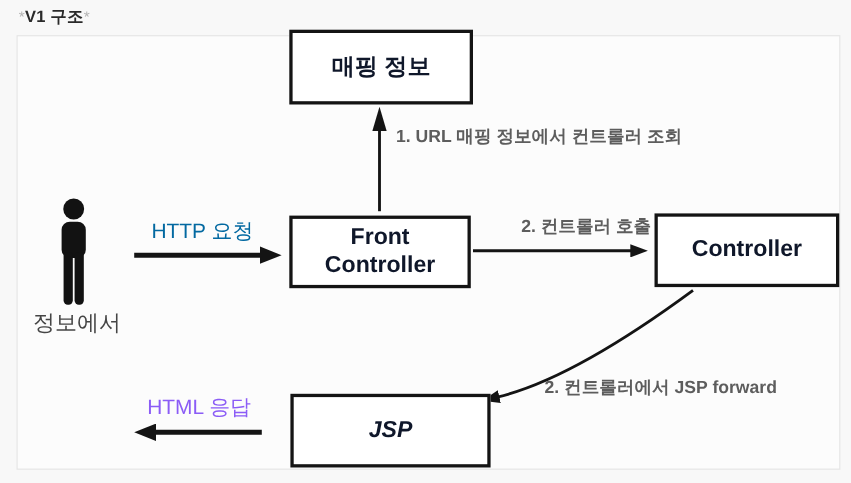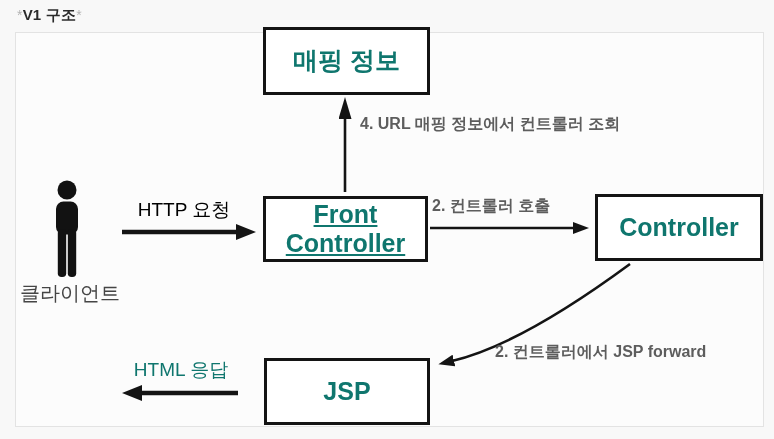--- a/index.html
+++ b/index.html
@@ -43,46 +43,46 @@
   .dbox {
     position: absolute;
     background: #ffffff;
     border: 3px solid #141414;
     box-sizing: border-box;
     display: flex;
     align-items: center;
     justify-content: center;
     text-align: center;
     font-weight: 700;
-    font-size: 25px;
-    color: #0f766e;
+    font-size: 21px;
+    color: #0f172a;
     line-height: 1.18;
   }
   .dbox-mapping   { left: 263px; top: 27px;  width: 167px; height: 68px; }
   .dbox-frontctrl { left: 263px; top: 196px; width: 165px; height: 66px; }
   .dbox-controller{ left: 595px; top: 194px; width: 168px; height: 67px; }
-  .dbox-jsp       { left: 264px; top: 358px; width: 166px; height: 67px; }
-  .dbox-frontctrl .wrap { display: inline-block; max-width: 125px; text-decoration: underline; }
+  .dbox-jsp       { left: 264px; top: 358px; width: 182px; height: 67px; font-style: italic; }
+  .dbox-frontctrl .wrap { display: inline-block; max-width: 125px; }
   .flow-label {
     position: absolute;
     font-size: 19px;
-    color: #000000;
+    color: #0369a1;
     text-align: center;
   }
   .lbl-http { left: 118px; top: 197px; width: 132px; }
-  .lbl-html { left: 118px; top: 357px; width: 126px; color: #0f766e; }
+  .lbl-html { left: 118px; top: 357px; width: 126px; color: #8b5cf6; }
   .step-label {
     position: absolute;
     font-size: 16px;
     font-weight: 700;
     color: #5d5d5d;
     white-space: nowrap;
   }
   .lbl-step1 { left: 360px; top: 114px; }
-  .lbl-step2 { left: 432px; top: 196px; width: 160px; text-align: left; }
+  .lbl-step2 { left: 432px; top: 196px; width: 160px; text-align: right; }
   .lbl-step3 { left: 495px; top: 342px; }
   .actor-label {
     position: absolute;
     left: 10px;
     top: 280px;
     width: 120px;
     text-align: center;
     font-size: 20px;
     color: #454545;
   }
@@ -136,20 +136,20 @@
     <span class="wrap">Front Controller</span>
   </div>
   <div class="dbox dbox-controller">
     <span>Controller</span>
   </div>
   <div class="dbox dbox-jsp">
     <span>JSP</span>
   </div>
 
   <div class="flow-label lbl-http">HTTP 요청</div>
-  <div class="step-label lbl-step1">4. URL 매핑 정보에서 컨트롤러 조회</div>
+  <div class="step-label lbl-step1">1. URL 매핑 정보에서 컨트롤러 조회</div>
   <div class="step-label lbl-step2">2. 컨트롤러 호출</div>
   <div class="step-label lbl-step3">2. 컨트롤러에서 JSP forward</div>
   <div class="flow-label lbl-html">HTML 응답</div>
 
-  <div class="actor-label">클라이언트</div>
+  <div class="actor-label">정보에서</div>
 
 </div>
 
 </body></html>

